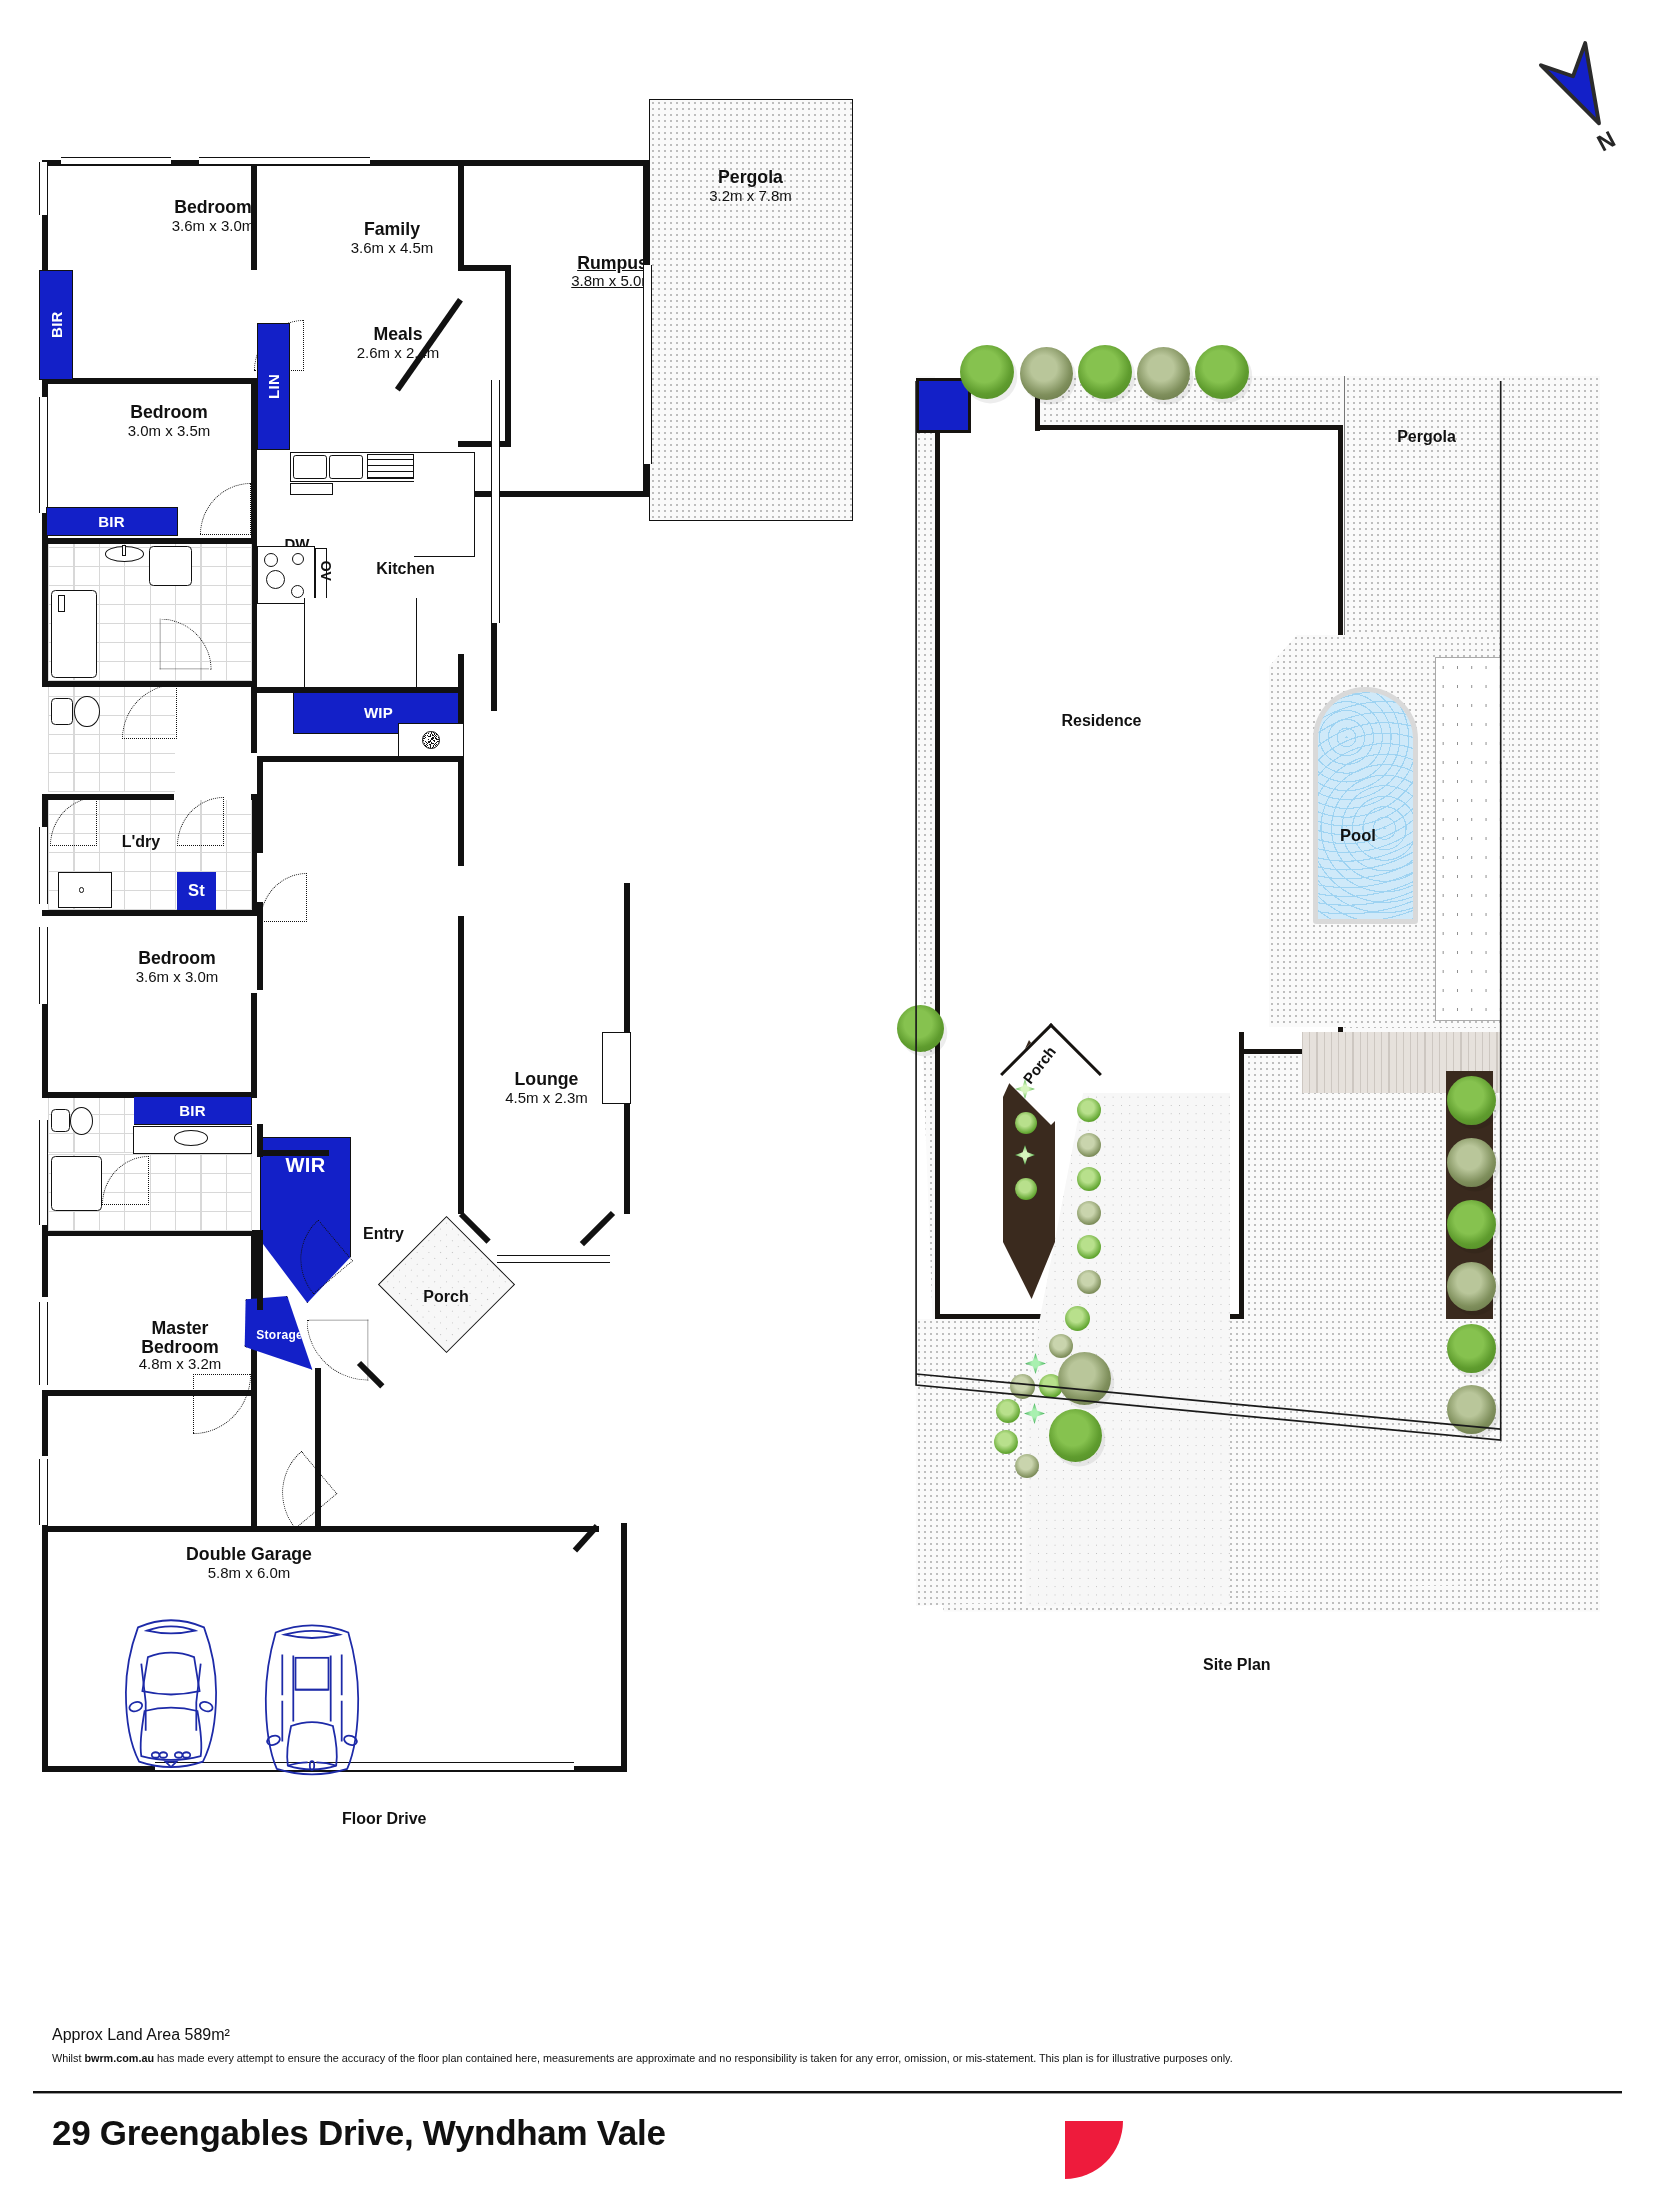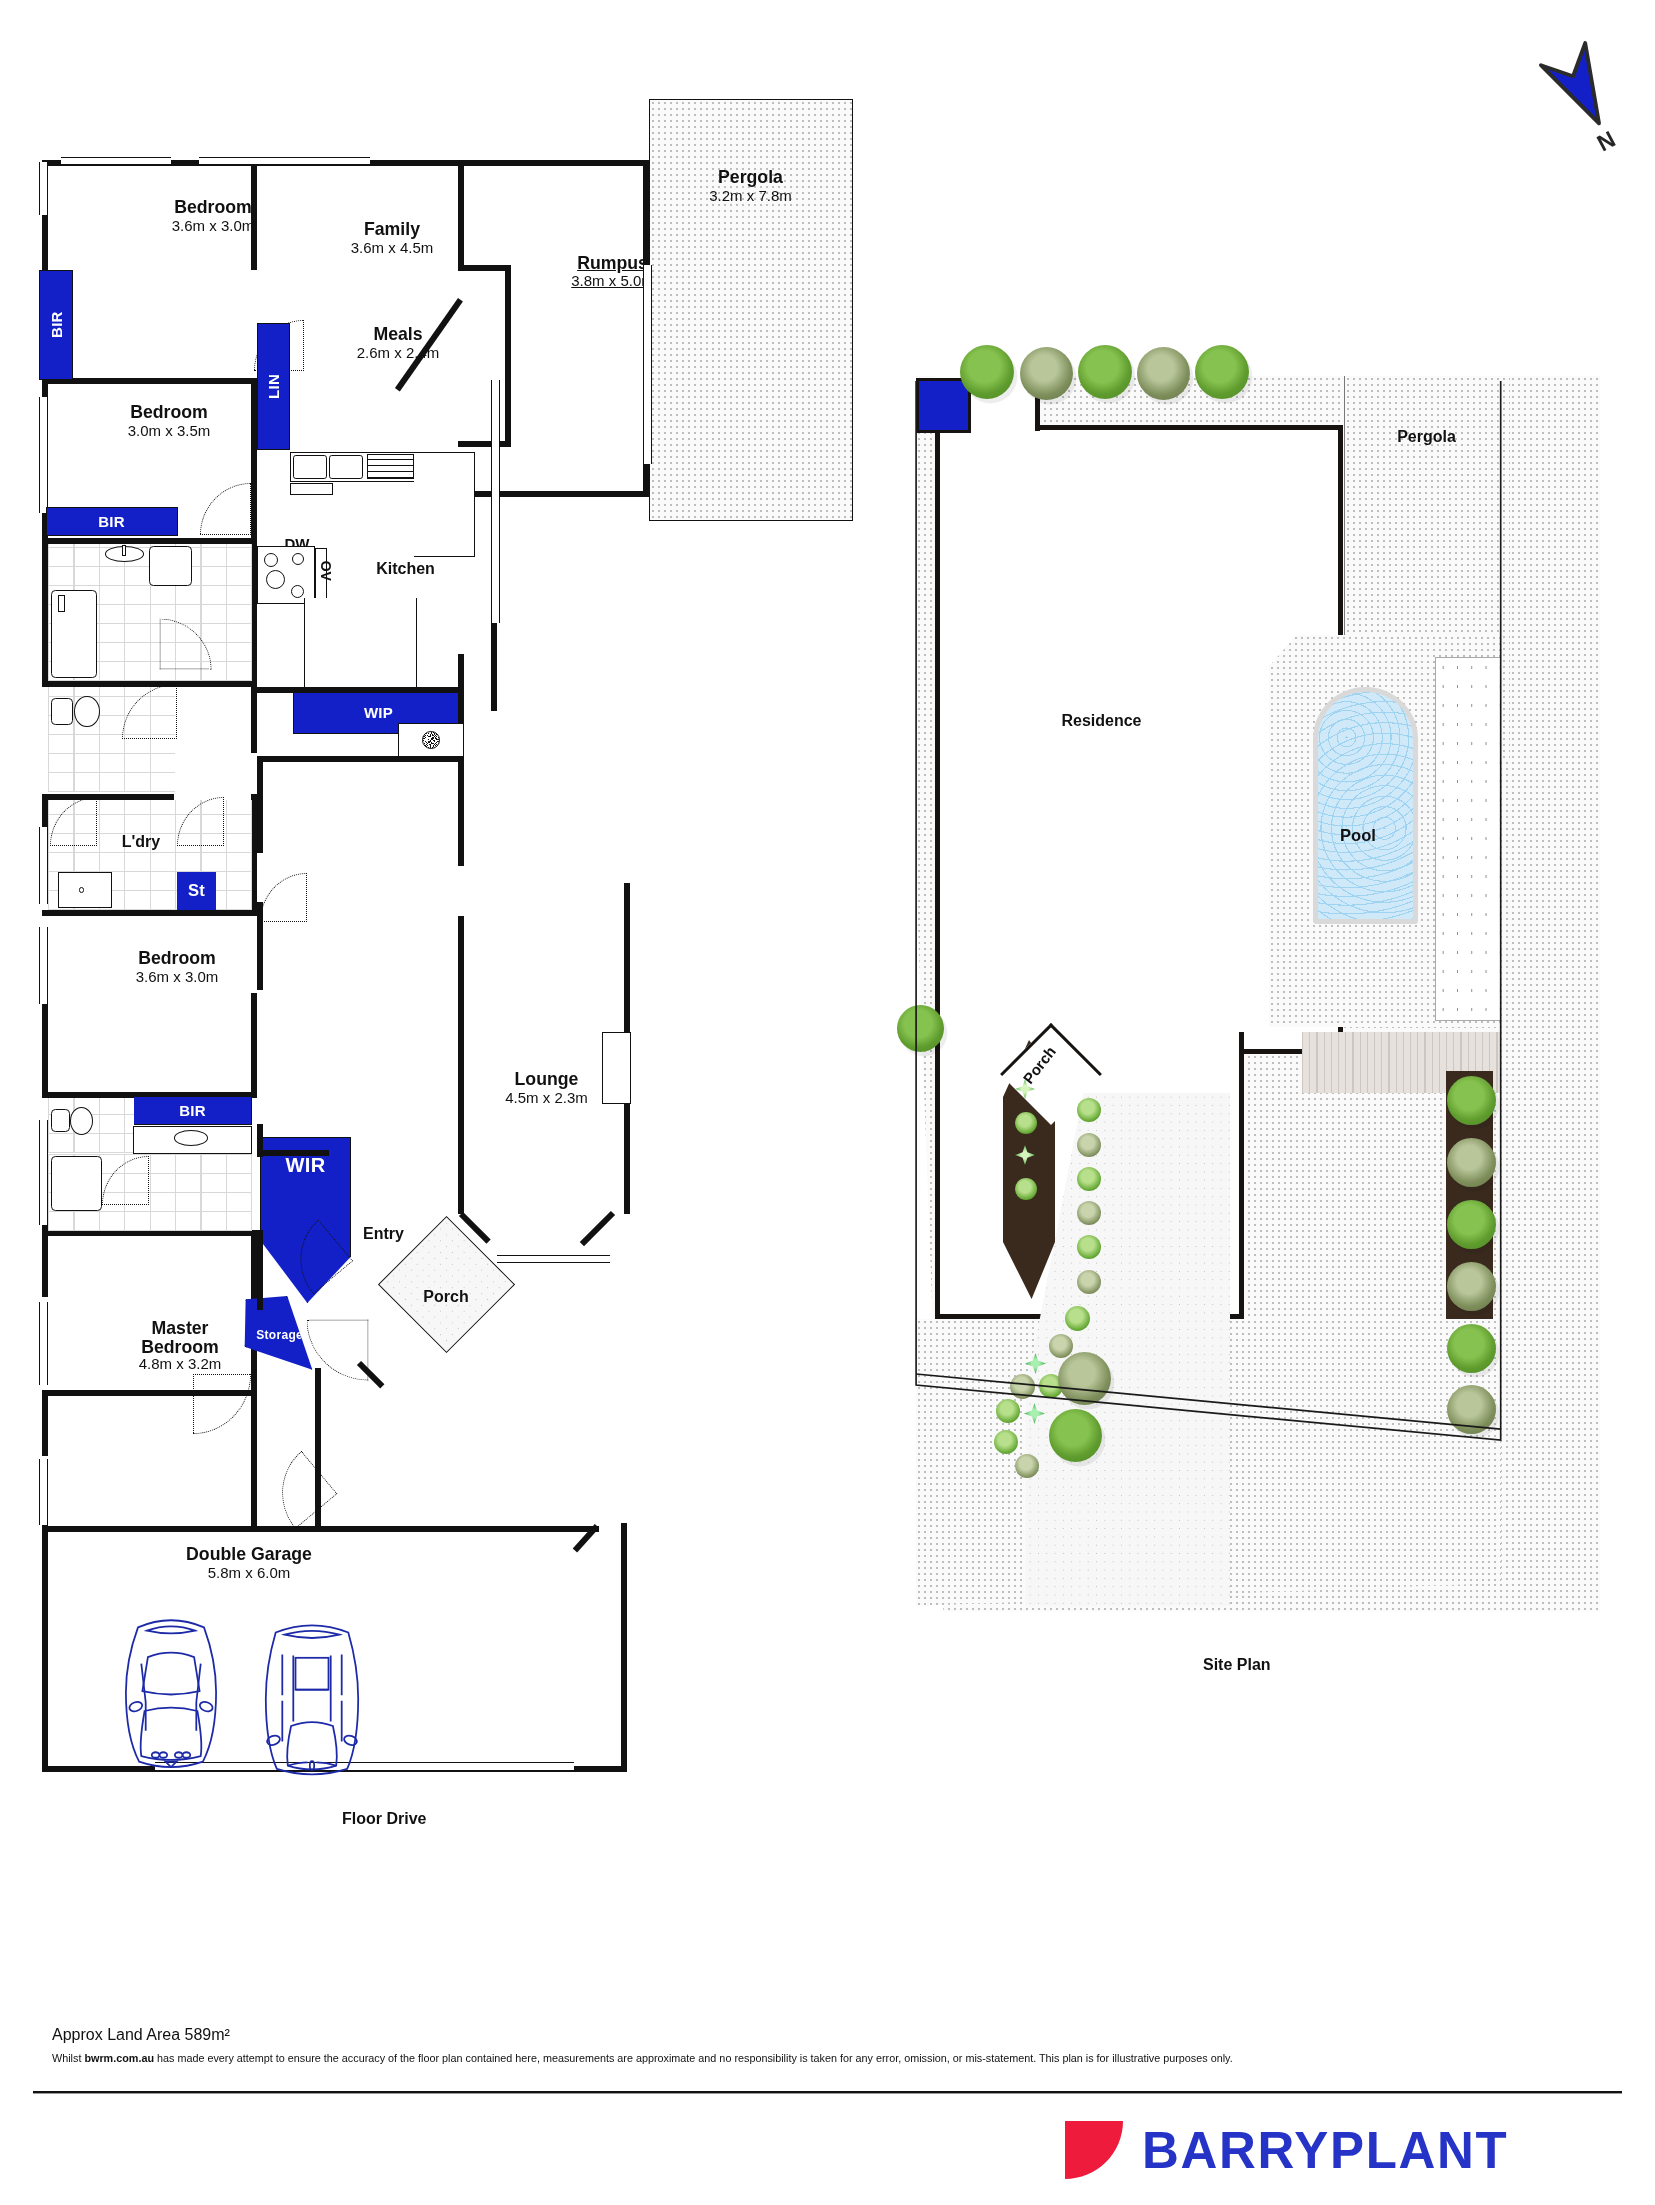--- a/index.html
+++ b/index.html
@@ -483,20 +483,20 @@
     </svg>
 
     <div class="plantitle" style="left:320px;top:1275px;">Site Plan</div>
   </div>
 
   <div class="abs" id="footer">
     <div class="abs" id="landarea">Approx Land Area 589m²</div>
     <div class="abs" id="disclaimer"><span>Whilst </span><b>bwrm.com.au</b><span> has made every attempt to ensure the accuracy of the floor plan contained here, measurements are approximate and no responsibility is taken for any error, omission, or mis-statement. This plan is for illustrative purposes only.</span></div>
     <div class="abs" id="rule"></div>
     <div class="abs" id="rule2"></div>
+    <div class="abs" id="address">29 Greengables Drive, Wyndham Vale</div>
     <div class="abs" id="logo">
       <div class="mark"></div>
-      <div class="word">BARRYPLANT</div>
     </div>
   </div>
 
 </div>
 
 
 </body></html>

